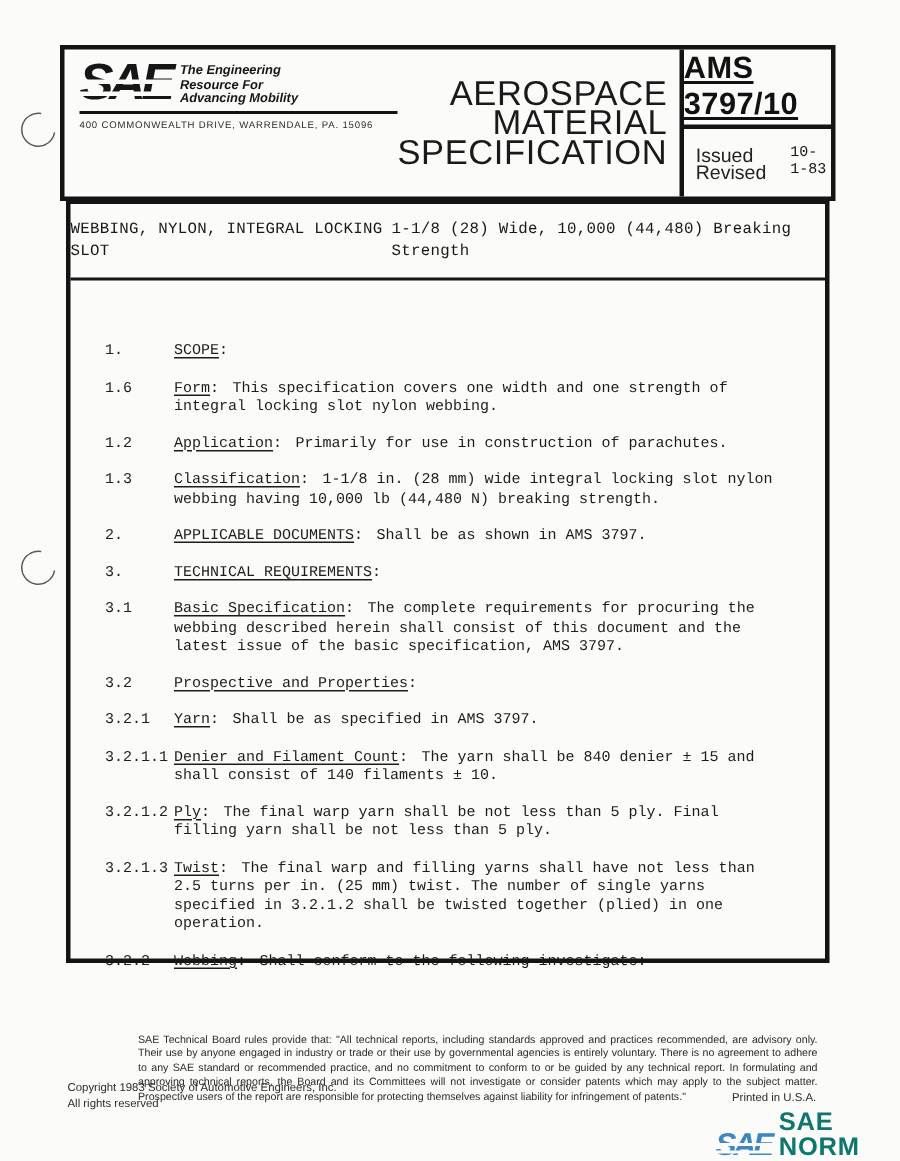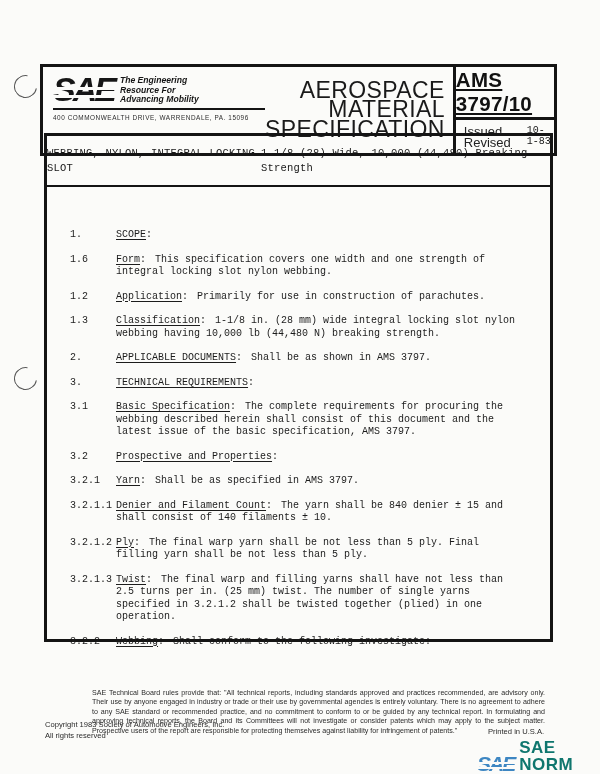--- a/index.html
+++ b/index.html
@@ -18,22 +18,22 @@
     position:absolute; left:14px; width:23px; height:23px;
     border:1.6px solid #5a5a5a; border-radius:50%;
     border-top-color:transparent; transform:rotate(55deg);
     background:transparent;
   }
   .punch.top { top:75px; }
   .punch.mid { top:367px; }
 
   
   .header-box {
-    position:absolute; left:40px; top:30px; width:517px; height:92px;
-    border:3px solid #141414; display:flex;margin-top:34px;
+    position:absolute; left:40px; top:30px; width:517px; height:104px;
+    border:3px solid #141414; display:flex;
   }
   .h-left { width:236px; padding:7px 0 0 10px; }
   .logo-row { display:flex; align-items:flex-start; }
   .sae-logo {
     position:relative; font-weight:900; font-style:italic;
     font-size:34px; line-height:30px; letter-spacing:-3px; color:#161616;
     padding-right:6px;
   }
   .sae-logo .slit {
     position:absolute; left:-2px; right:2px; height:2.6px; background:#fbfbf9;

